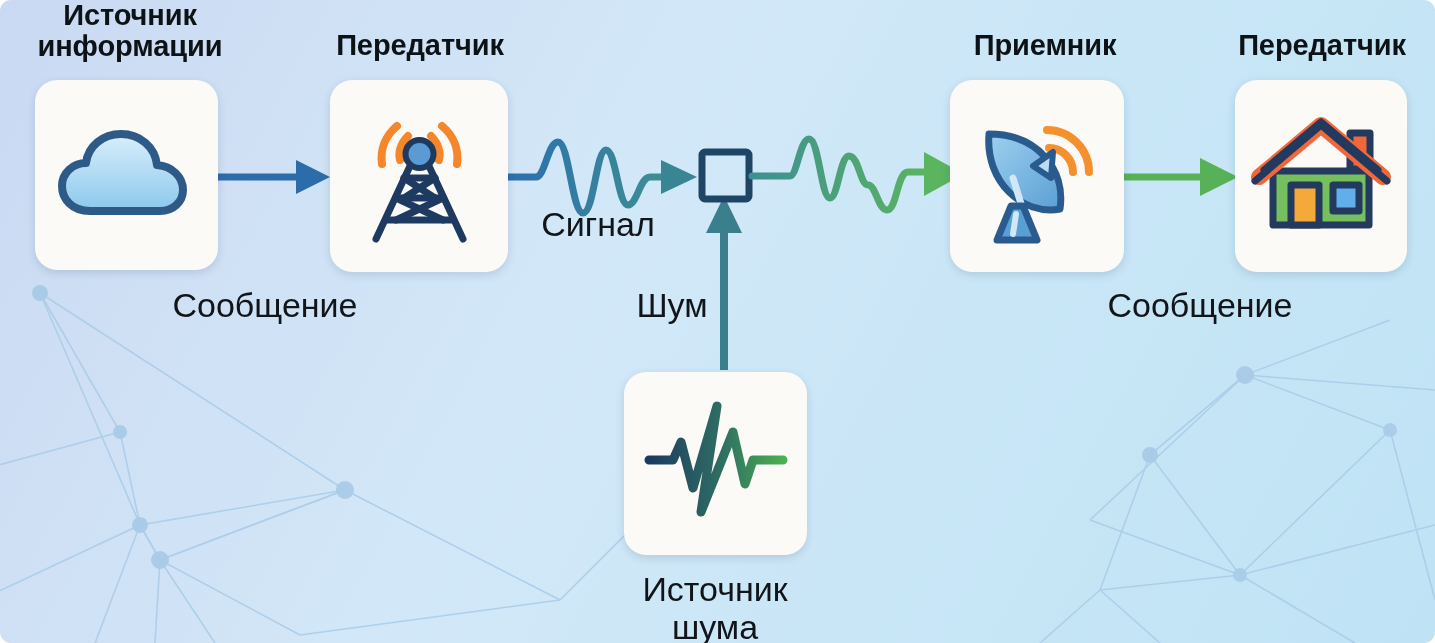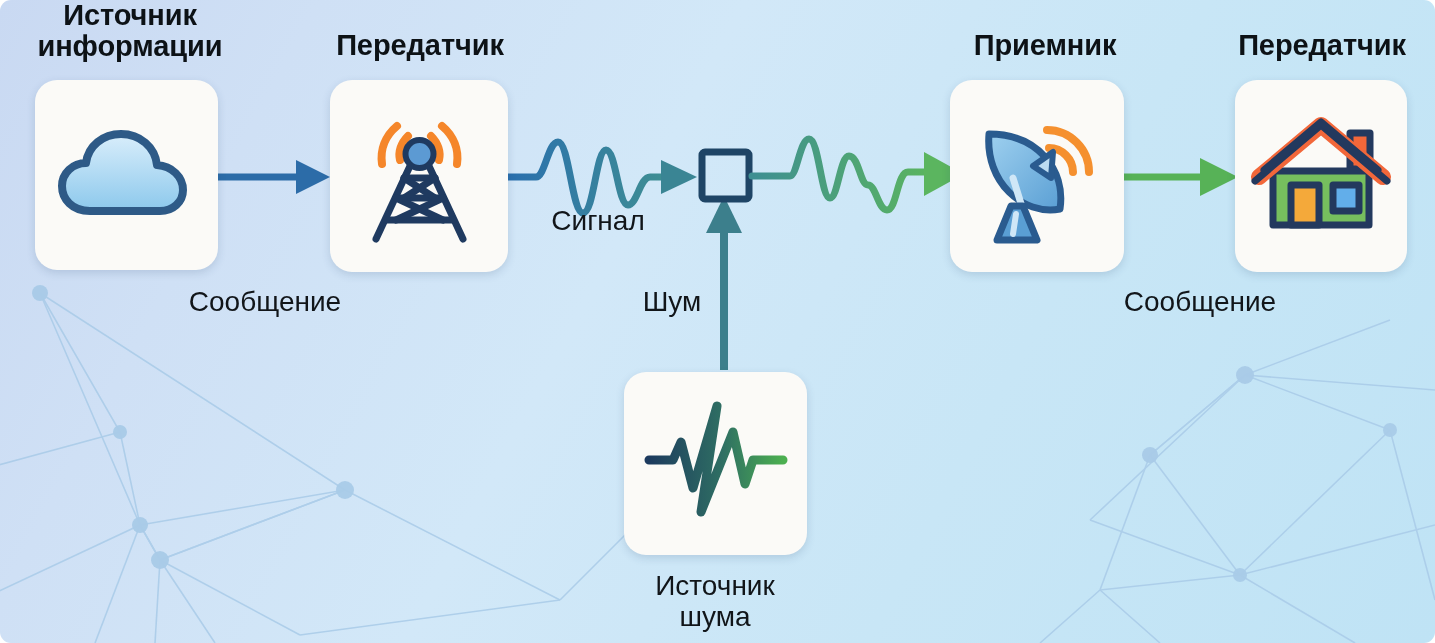--- a/index.html
+++ b/index.html
@@ -50,21 +50,21 @@
     font-size: 29px;
     font-weight: bold;
     color: #0d1216;
     text-align: center;
     line-height: 1.08;
     letter-spacing: -0.1px;
     white-space: pre-line;
   }
   .sublabel {
     position: absolute;
-    font-size: 28px;
+    font-size: 34px;
     font-weight: normal;
     color: #111519;
     text-align: center;
     line-height: 1.12;
     white-space: pre-line;
   }
 </style>
 </head>
 <body>
 

